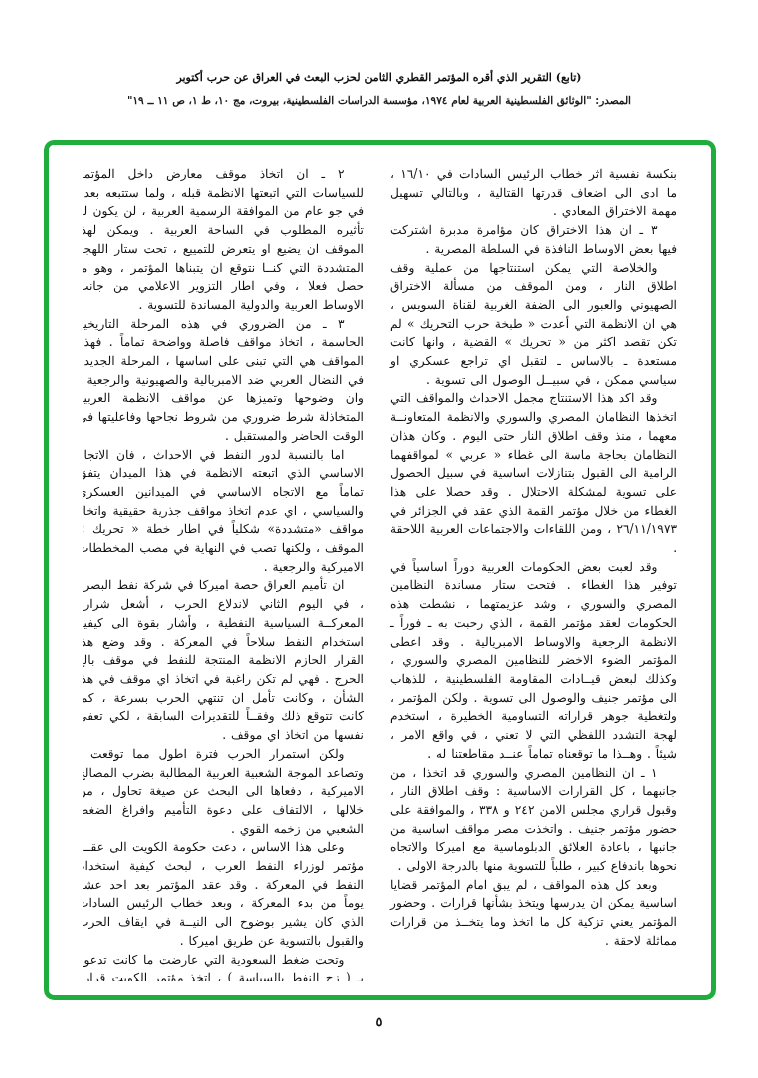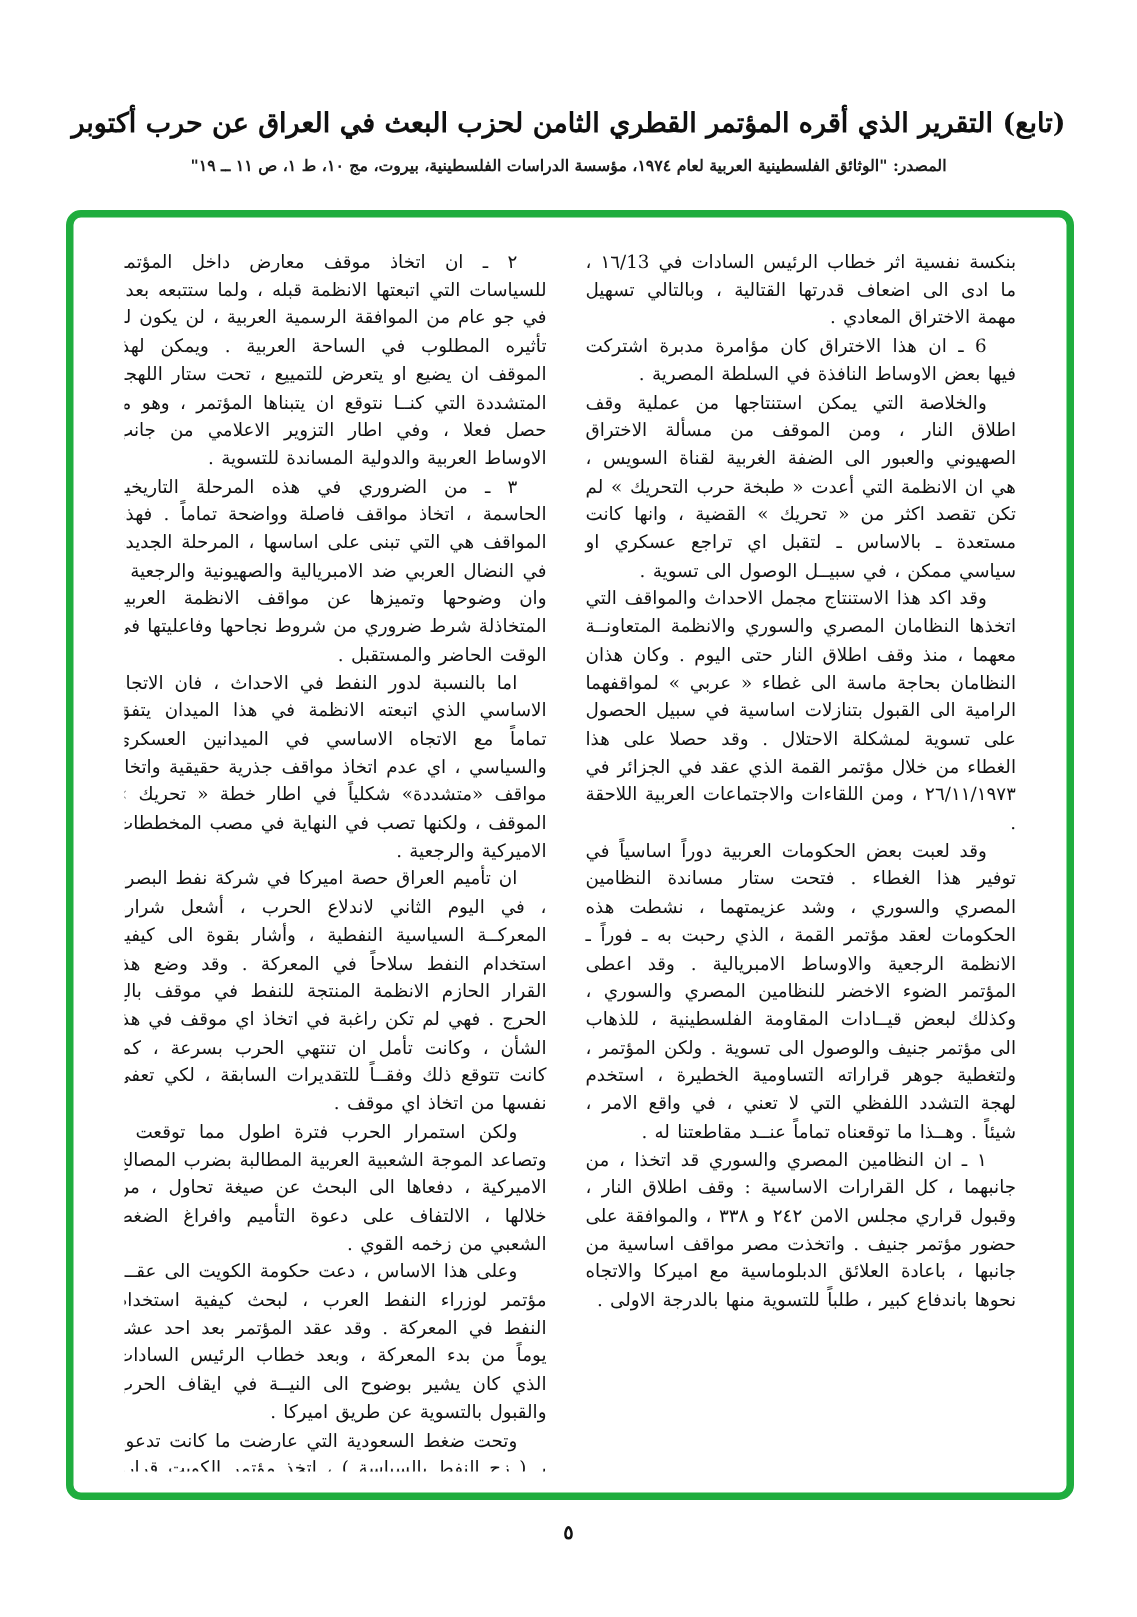--- a/index.html
+++ b/index.html
@@ -18,21 +18,21 @@
     background: #ffffff;
   }
   .header {
     position: absolute;
     top: 70px;
     left: 40px;
     right: 40px;
     text-align: center;
   }
   .header-title {
-    font-size: 18px;
+    font-size: 11px;
     font-weight: bold;
     letter-spacing: 0;
     color: #101010;
     line-height: 1.4;
   }
   .source-line {
     margin-top: 9px;
     font-size: 10.5px;
     font-weight: bold;
     color: #1c1c1c;
@@ -91,26 +91,27 @@
 
   <div class="header">
     <div class="header-title">(تابع) التقرير الذي أقره المؤتمر القطري الثامن لحزب البعث في العراق عن حرب أكتوبر</div>
     <div class="source-line">المصدر: "الوثائق الفلسطينية العربية لعام ١٩٧٤، مؤسسة الدراسات الفلسطينية، بيروت، مج ١٠، ط ١، ص ١١ ــ ١٩"</div>
   </div>
 
   <div class="green-box">
     <div class="columns">
 
       <div class="col">
-        <p class="no-indent">بنكسة نفسية اثر خطاب الرئيس السادات في ١٦/13 ، ما ادى الى اضعاف قدرتها القتالية ، وبالتالي تسهيل مهمة الاختراق المعادي .</p>
-        <p>6 ـ ان هذا الاختراق كان مؤامرة مدبرة اشتركت فيها بعض الاوساط النافذة في السلطة المصرية .</p>
+        <p class="no-indent">بنكسة نفسية اثر خطاب الرئيس السادات في ١٦/١٠ ، ما ادى الى اضعاف قدرتها القتالية ، وبالتالي تسهيل مهمة الاختراق المعادي .</p>
+        <p>٣ ـ ان هذا الاختراق كان مؤامرة مدبرة اشتركت فيها بعض الاوساط النافذة في السلطة المصرية .</p>
         <p>والخلاصة التي يمكن استنتاجها من عملية وقف اطلاق النار ، ومن الموقف من مسألة الاختراق الصهيوني والعبور الى الضفة الغربية لقناة السويس ، هي ان الانظمة التي أعدت « طبخة حرب التحريك » لم تكن تقصد اكثر من « تحريك » القضية ، وانها كانت مستعدة ـ بالاساس ـ لتقبل اي تراجع عسكري او سياسي ممكن ، في سبيــل الوصول الى تسوية .</p>
         <p>وقد اكد هذا الاستنتاج مجمل الاحداث والمواقف التي اتخذها النظامان المصري والسوري والانظمة المتعاونــة معهما ، منذ وقف اطلاق النار حتى اليوم . وكان هذان النظامان بحاجة ماسة الى غطاء « عربي » لمواقفهما الرامية الى القبول بتنازلات اساسية في سبيل الحصول على تسوية لمشكلة الاحتلال . وقد حصلا على هذا الغطاء من خلال مؤتمر القمة الذي عقد في الجزائر في ٢٦/١١/١٩٧٣ ، ومن اللقاءات والاجتماعات العربية اللاحقة .</p>
         <p>وقد لعبت بعض الحكومات العربية دوراً اساسياً في توفير هذا الغطاء . فتحت ستار مساندة النظامين المصري والسوري ، وشد عزيمتهما ، نشطت هذه الحكومات لعقد مؤتمر القمة ، الذي رحبت به ـ فوراً ـ الانظمة الرجعية والاوساط الامبريالية . وقد اعطى المؤتمر الضوء الاخضر للنظامين المصري والسوري ، وكذلك لبعض قيــادات المقاومة الفلسطينية ، للذهاب الى مؤتمر جنيف والوصول الى تسوية . ولكن المؤتمر ، ولتغطية جوهر قراراته التساومية الخطيرة ، استخدم لهجة التشدد اللفظي التي لا تعني ، في واقع الامر ، شيئاً . وهــذا ما توقعناه تماماً عنــد مقاطعتنا له .</p>
         <p>١ ـ ان النظامين المصري والسوري قد اتخذا ، من جانبهما ، كل القرارات الاساسية : وقف اطلاق النار ، وقبول قراري مجلس الامن ٢٤٢ و ٣٣٨ ، والموافقة على حضور مؤتمر جنيف . واتخذت مصر مواقف اساسية من جانبها ، باعادة العلائق الدبلوماسية مع اميركا والاتجاه نحوها باندفاع كبير ، طلباً للتسوية منها بالدرجة الاولى .</p>
+        <p>وبعد كل هذه المواقف ، لم يبق امام المؤتمر قضايا اساسية يمكن ان يدرسها ويتخذ بشأنها قرارات . وحضور المؤتمر يعني تزكية كل ما اتخذ وما يتخــذ من قرارات مماثلة لاحقة .</p>
       </div>
 
       <div class="col">
         <p>٢ ـ ان اتخاذ موقف معارض داخل المؤتمر للسياسات التي اتبعتها الانظمة قبله ، ولما ستتبعه بعده في جو عام من الموافقة الرسمية العربية ، لن يكون له تأثيره المطلوب في الساحة العربية . ويمكن لهذا الموقف ان يضيع او يتعرض للتمييع ، تحت ستار اللهجة المتشددة التي كنــا نتوقع ان يتبناها المؤتمر ، وهو ما حصل فعلا ، وفي اطار التزوير الاعلامي من جانب الاوساط العربية والدولية المساندة للتسوية .</p>
         <p>٣ ـ من الضروري في هذه المرحلة التاريخية الحاسمة ، اتخاذ مواقف فاصلة وواضحة تماماً . فهذه المواقف هي التي تبنى على اساسها ، المرحلة الجديدة في النضال العربي ضد الامبريالية والصهيونية والرجعية . وان وضوحها وتميزها عن مواقف الانظمة العربية المتخاذلة شرط ضروري من شروط نجاحها وفاعليتها في الوقت الحاضر والمستقبل .</p>
         <p>اما بالنسبة لدور النفط في الاحداث ، فان الاتجاه الاساسي الذي اتبعته الانظمة في هذا الميدان يتفق تماماً مع الاتجاه الاساسي في الميدانين العسكري والسياسي ، اي عدم اتخاذ مواقف جذرية حقيقية واتخاذ مواقف «متشددة» شكلياً في اطار خطة « تحريك » الموقف ، ولكنها تصب في النهاية في مصب المخططات الاميركية والرجعية .</p>
         <p>ان تأميم العراق حصة اميركا في شركة نفط البصرة ، في اليوم الثاني لاندلاع الحرب ، أشعل شرارة المعركــة السياسية النفطية ، وأشار بقوة الى كيفية استخدام النفط سلاحاً في المعركة . وقد وضع هذا القرار الحازم الانظمة المنتجة للنفط في موقف بالغ الحرج . فهي لم تكن راغبة في اتخاذ اي موقف في هذا الشأن ، وكانت تأمل ان تنتهي الحرب بسرعة ، كما كانت تتوقع ذلك وفقــاً للتقديرات السابقة ، لكي تعفي نفسها من اتخاذ اي موقف .</p>
         <p>ولكن استمرار الحرب فترة اطول مما توقعت ، وتصاعد الموجة الشعبية العربية المطالبة بضرب المصالح الاميركية ، دفعاها الى البحث عن صيغة تحاول ، من خلالها ، الالتفاف على دعوة التأميم وافراغ الضغط الشعبي من زخمه القوي .</p>
         <p>وعلى هذا الاساس ، دعت حكومة الكويت الى عقــد مؤتمر لوزراء النفط العرب ، لبحث كيفية استخدام النفط في المعركة . وقد عقد المؤتمر بعد احد عشر يوماً من بدء المعركة ، وبعد خطاب الرئيس السادات الذي كان يشير بوضوح الى النيــة في ايقاف الحرب والقبول بالتسوية عن طريق اميركا .</p>
         <p>وتحت ضغط السعودية التي عارضت ما كانت تدعوه بـ ( زج النفط بالسياسة ) ، اتخذ مؤتمر الكويت قراره بتخفيض الانتاج ( ٥٪ ) . ذلك القرار الذي قوبــل بالاستهجان والرفض من جانب الجماهير العربية .</p>

